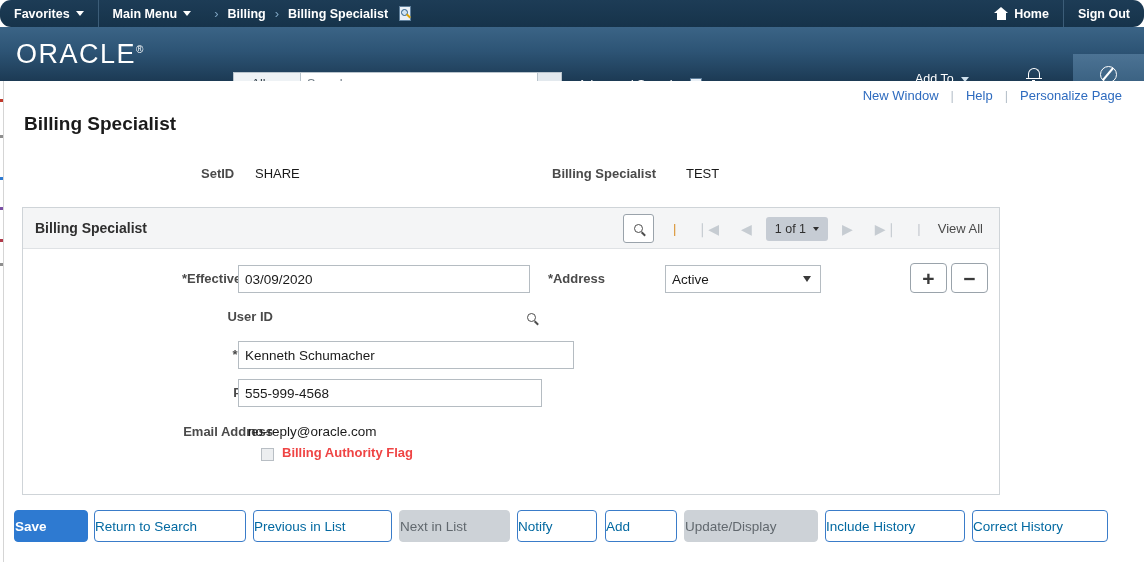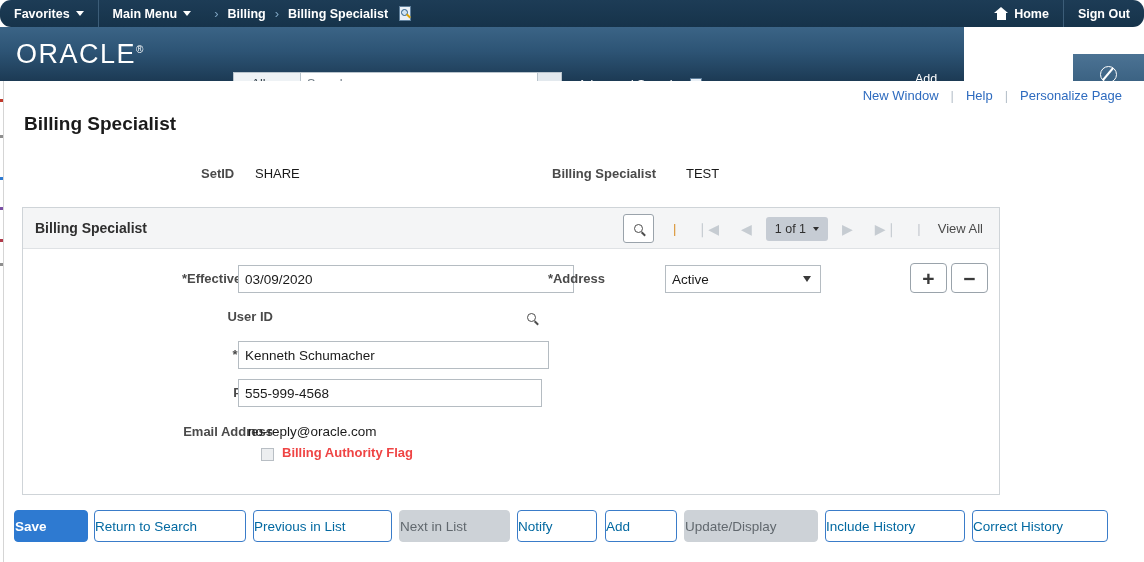--- a/index.html
+++ b/index.html
@@ -86,21 +86,21 @@
     border-bottom: 6px solid #ffffff;
   }
   .home-icon::after {
     content: ""; position: absolute; left: 2.5px; top: 6px;
     width: 9px; height: 7px; background: #ffffff;
   }
 
   
   .header {
     position: absolute; top: 27px; left: 0;
-    width: 964px; height: 54px;
+    width: 1144px; height: 54px;
     background: linear-gradient(to bottom, #3b6486 0%, #2d5475 45%, #1c3a54 100%);
     display: flex; align-items: center;
   }
   .oracle-logo {
     margin-left: 16px;
     color: #ffffff;
     font-size: 27px;
     letter-spacing: 1.5px;
     font-weight: normal;
     font-family: "Liberation Sans", sans-serif;
@@ -484,41 +484,41 @@
         <span class="nav-arrow">▶</span>
         <span class="nav-arrow">▶❘</span>
         <span class="nav-divider grey">|</span>
         <span class="viewall">View All</span>
       </div>
     </div>
 
     <div class="gb-body">
 
       <span class="flabel" style="left:100px; top:22px; width:150px;"><span class="req">*</span><span>Effective Date</span></span>
-      <input class="finput" style="left: 215px; top: 16px; width: 336px;" type="text" value="03/09/2020">
+      <input class="finput" style="left: 215px; top: 16px; width: 292px;" type="text" value="03/09/2020">
 
       <span class="flabel" style="left:510px; top:22px; width:72px;"><span class="req">*</span><span>Address</span></span>
       <select class="fselect" style="left:642px; top:16px; width:156px;">
       <option value="Active">Active</option><option value="Inactive">Inactive</option></select>
       <span class="sel-caret" style="left:780px; top:27px;"></span>
 
       <div class="rowbtn" style="left:887px; top:14px;">
         <span>+</span>
       </div>
       <div class="rowbtn" style="left:928px; top:14px;">
         <span>−</span>
       </div>
 
       <span class="flabel" style="left:100px; top:60px; width:150px;"><span class="req"></span><span>User ID</span></span>
       <span class="lookup-btn" style="left:497px; top:55px;">
         <span class="mag-glyph"></span>
       </span>
 
       <span class="flabel" style="left:100px; top:98px; width:150px;"><span class="req">*</span><span>Name</span></span>
-      <input class="finput" style="left: 215px; top: 92px; width: 311px;" type="text" value="Kenneth Schumacher">
+      <input class="finput" style="left: 215px; top: 92px; width: 336px;" type="text" value="Kenneth Schumacher">
 
       <span class="flabel" style="left:100px; top:136px; width:150px;"><span class="req"></span><span>Phone</span></span>
       <input class="finput" style="left: 215px; top: 130px; width: 304px;" type="text" value="555-999-4568">
 
       <span class="flabel" style="left:100px; top:175px; width:150px;">Email Address</span>
       <span class="ftext" style="left:225px; top:175px;">no-reply@oracle.com</span>
 
       <span class="chkbox" style="left:238px; top:199px;"></span>
       <span class="chklabel" style="left:259px; top:196px;">Billing Authority Flag</span>
     </div>

